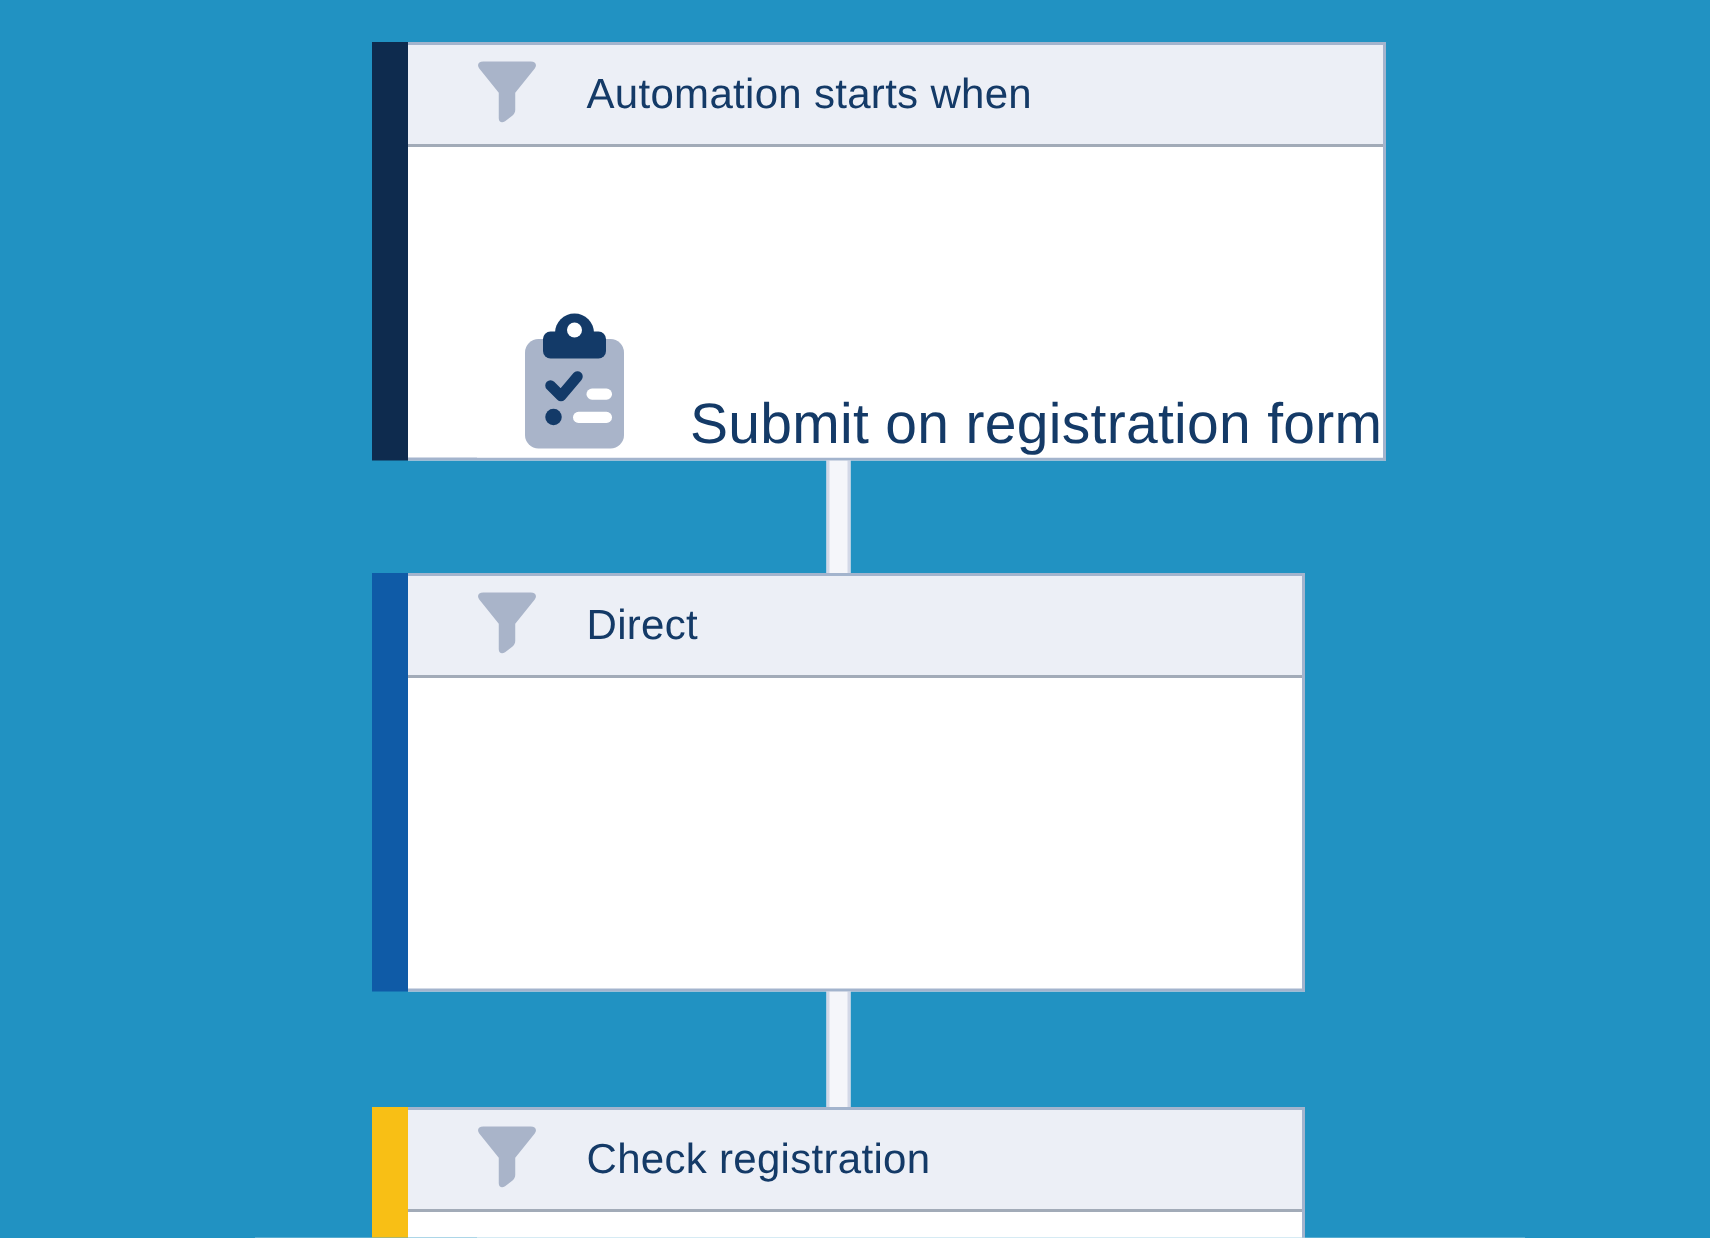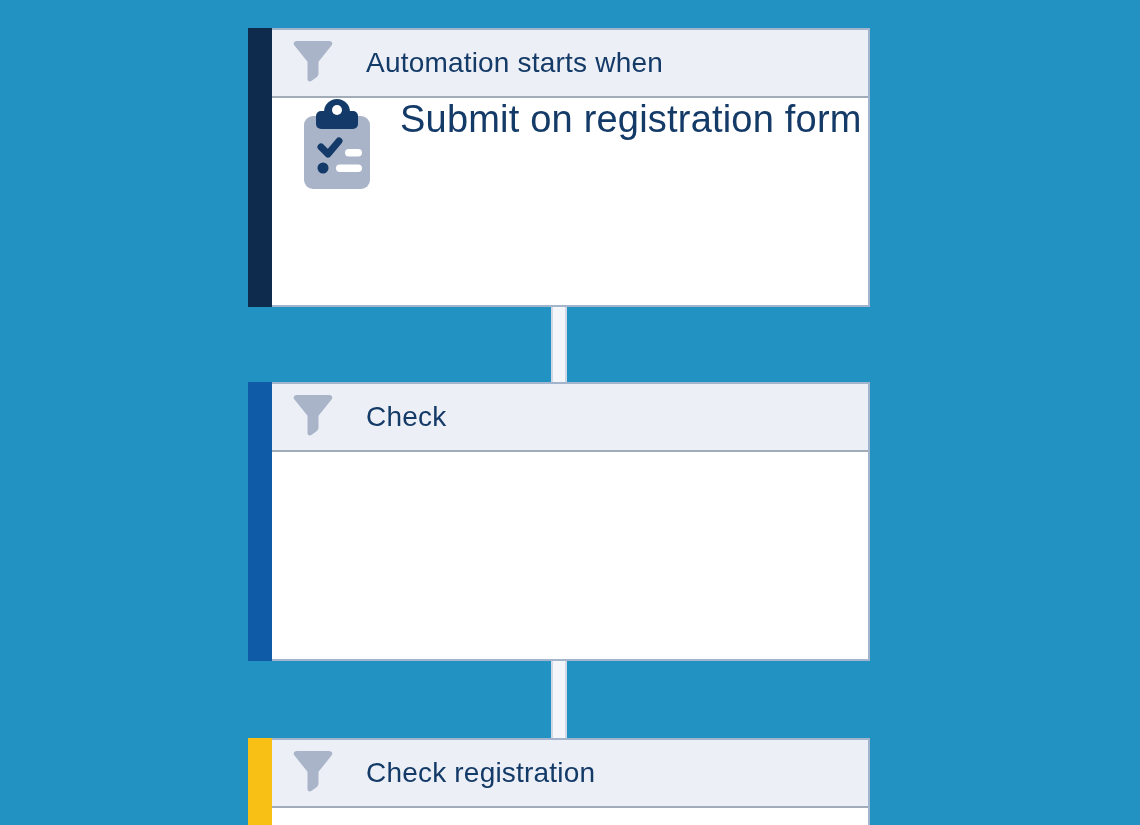--- a/index.html
+++ b/index.html
@@ -47,37 +47,38 @@
     background: #ffffff;
   }
   .panel-header {
     height: 68px;
     flex: 0 0 68px;
     box-sizing: border-box;
     background: #eceff6;
     border-bottom: 2px solid #a2abb8;
     display: flex;
     align-items: center;
-    padding-left: 20px;
+    padding-left: 45px;
     gap: 32px;
   }
   .hdr-label {
     color: #143a67;
     font-size: 28px;
     font-weight: 500;
     letter-spacing: 0.2px;
     white-space: nowrap;
   }
   .panel-body {
     flex: 1;
     background: #ffffff;
     display: flex;
-    align-items: flex-start;
+    align-items: flex-end;
     padding-left: 32px;
-    gap: 30px;
+    gap: 44px;
+    margin-left: 46px;
   }
   .body-label {
     color: #143a67;
     font-size: 38px;
     font-weight: 500;
     letter-spacing: 0.2px;
     white-space: nowrap;
   }
   .icon { display: block; flex: 0 0 auto; }
 </style>
@@ -120,21 +121,21 @@
 
   <div class="step-card s2">
     <div class="accent" style="background-color: rgb(15, 91, 167);"></div>
     <div class="panel">
       <div class="panel-header">
         <span class="icon">
           <svg width="42" height="46" viewBox="0 0 42 46">
             <path d="M5.2 3 H36.8 C40 3 41.3 5.3 39.5 7.6 L26.5 23.8 V35.2 C26.5 36.8 25.8 38.2 24.5 39.2 L19.7 42.8 C17.6 44.4 15.5 43.4 15.5 40.8 V23.8 L2.5 7.6 C0.7 5.3 2 3 5.2 3 Z" fill="#a9b4c9"></path>
           </svg>
         </span>
-        <span class="hdr-label">Check</span>
+        <span class="hdr-label">Direct</span>
       </div>
     </div>
   </div>
 
   <div class="step-card s3">
     <div class="accent" style="background-color: rgb(248, 191, 21);"></div>
     <div class="panel">
       <div class="panel-header">
         <span class="icon">
           <svg width="42" height="46" viewBox="0 0 42 46">

